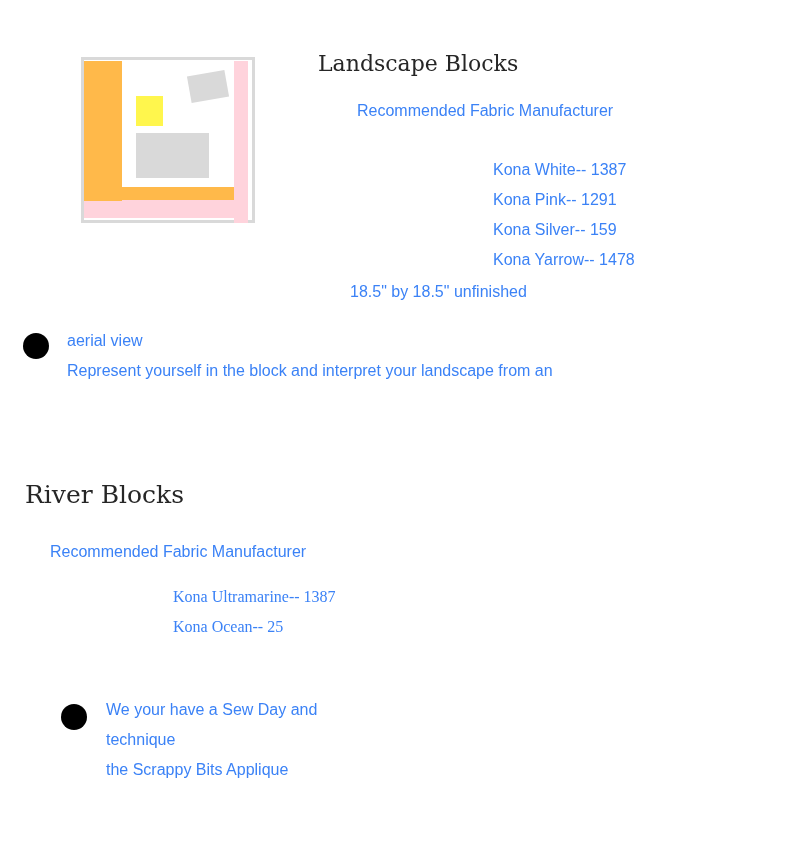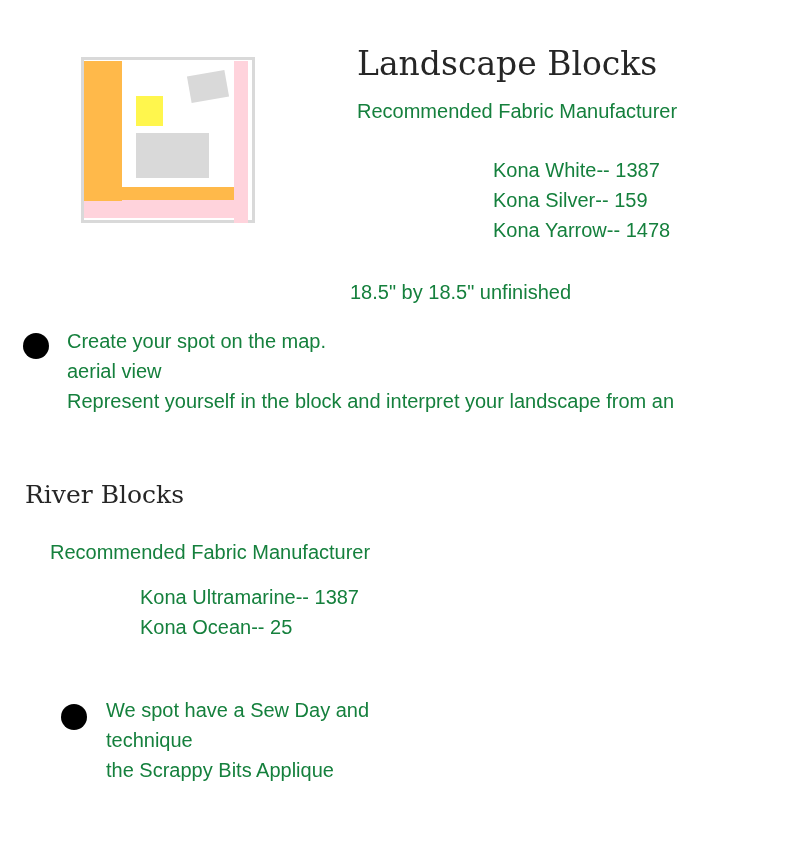--- a/index.html
+++ b/index.html
@@ -5,21 +5,21 @@
     html, body { margin: 0; padding: 0; }
     body {
       width: 806px; height: 860px; background: #ffffff; position: relative; overflow: hidden;
       font-family: "Liberation Sans", sans-serif; color: #222222;
     }
     .abs { position: absolute; }
     .serif-title {
       font-family: "DejaVu Serif", "Liberation Serif", serif;
       color: #262626; font-weight: normal; white-space: nowrap;
     }
-    .body-text { font-size: 20px; color: #15803d; white-space: nowrap; line-height: 30px; }
+    .body-text { font-size: 16px; color: #3b82f6; white-space: nowrap; line-height: 30px; }
     .bullet { width: 26px; height: 26px; border-radius: 50%; background: #000; }
 
     
     .block { left: 81px; top: 57px; width: 174px; height: 166px; }
     .block .frame { position:absolute; left:0; top:0; width:174px; height:166px; background:#d9d9d9; }
     .block .inner { position:absolute; left:3px; top:3px; width:168px; height:160px; background:#ffffff; }
     .block .pink-right { position:absolute; left:153px; top:4px; width:14px; height:162px; background:#ffd3dc; }
     .block .pink-bottom { position:absolute; left:3px; top:142px; width:164px; height:19px; background:#ffd3dc; }
     .block .orange-left { position:absolute; left:3px; top:4px; width:38px; height:140px; background:#ffb94a; }
     .block .orange-bottom { position:absolute; left:5px; top:130px; width:148px; height:13px; background:#ffb94a; }
@@ -35,46 +35,46 @@
   <div class="inner"></div>
   <div class="pink-right"></div>
   <div class="pink-bottom"></div>
   <div class="orange-left"></div>
   <div class="orange-bottom"></div>
   <div class="yellow"></div>
   <div class="gray-rect"></div>
   <div class="gray-tilt"></div>
 </div>
 
-<div class="abs serif-title" style="left:357px; top:42px; font-size:33px; line-height:44px;">Landscape Blocks</div>
+<div class="abs serif-title" style="left:318px; top:42px; font-size:22px; line-height:44px;">Landscape Blocks</div>
 
 <div class="abs body-text" style="left:357px; top:96px;">Recommended Fabric Manufacturer</div>
 
 <div class="abs" style="left:493px; top:155px;">
   <div class="body-text">Kona White-- 1387</div>
+  <div class="body-text">Kona Pink-- 1291</div>
   <div class="body-text">Kona Silver-- 159</div>
   <div class="body-text">Kona Yarrow-- 1478</div>
 </div>
 
 <div class="abs body-text" style="left:350px; top:277px;">18.5" by 18.5" unfinished</div>
 
 <div class="abs bullet" style="left:23px; top:333px;"></div>
 <div class="abs" style="left:67px; top:326px;">
-  <div class="body-text">Create your spot on the map.</div>
   <div class="body-text">aerial view</div>
   <div class="body-text">Represent yourself in the block and interpret your landscape from an</div>
 </div>
 
 <div class="abs serif-title" style="left:25px; top:473px; font-size:25px; line-height:44px;">River Blocks</div>
 
 <div class="abs body-text" style="left:50px; top:537px;">Recommended Fabric Manufacturer</div>
 
-<div class="abs" style="left:140px; top:582px;">
+<div class="abs" style="left:173px; top:582px;font-family:Liberation Serif, serif;">
   <div class="body-text">Kona Ultramarine-- 1387</div>
   <div class="body-text">Kona Ocean-- 25</div>
 </div>
 
 <div class="abs bullet" style="left:61px; top:704px;"></div>
 <div class="abs" style="left:106px; top:695px;">
-  <div class="body-text">We spot have a Sew Day and</div>
+  <div class="body-text">We your have a Sew Day and</div>
   <div class="body-text">technique</div>
   <div class="body-text">the Scrappy Bits Applique</div>
 </div>
 
 </body></html>

